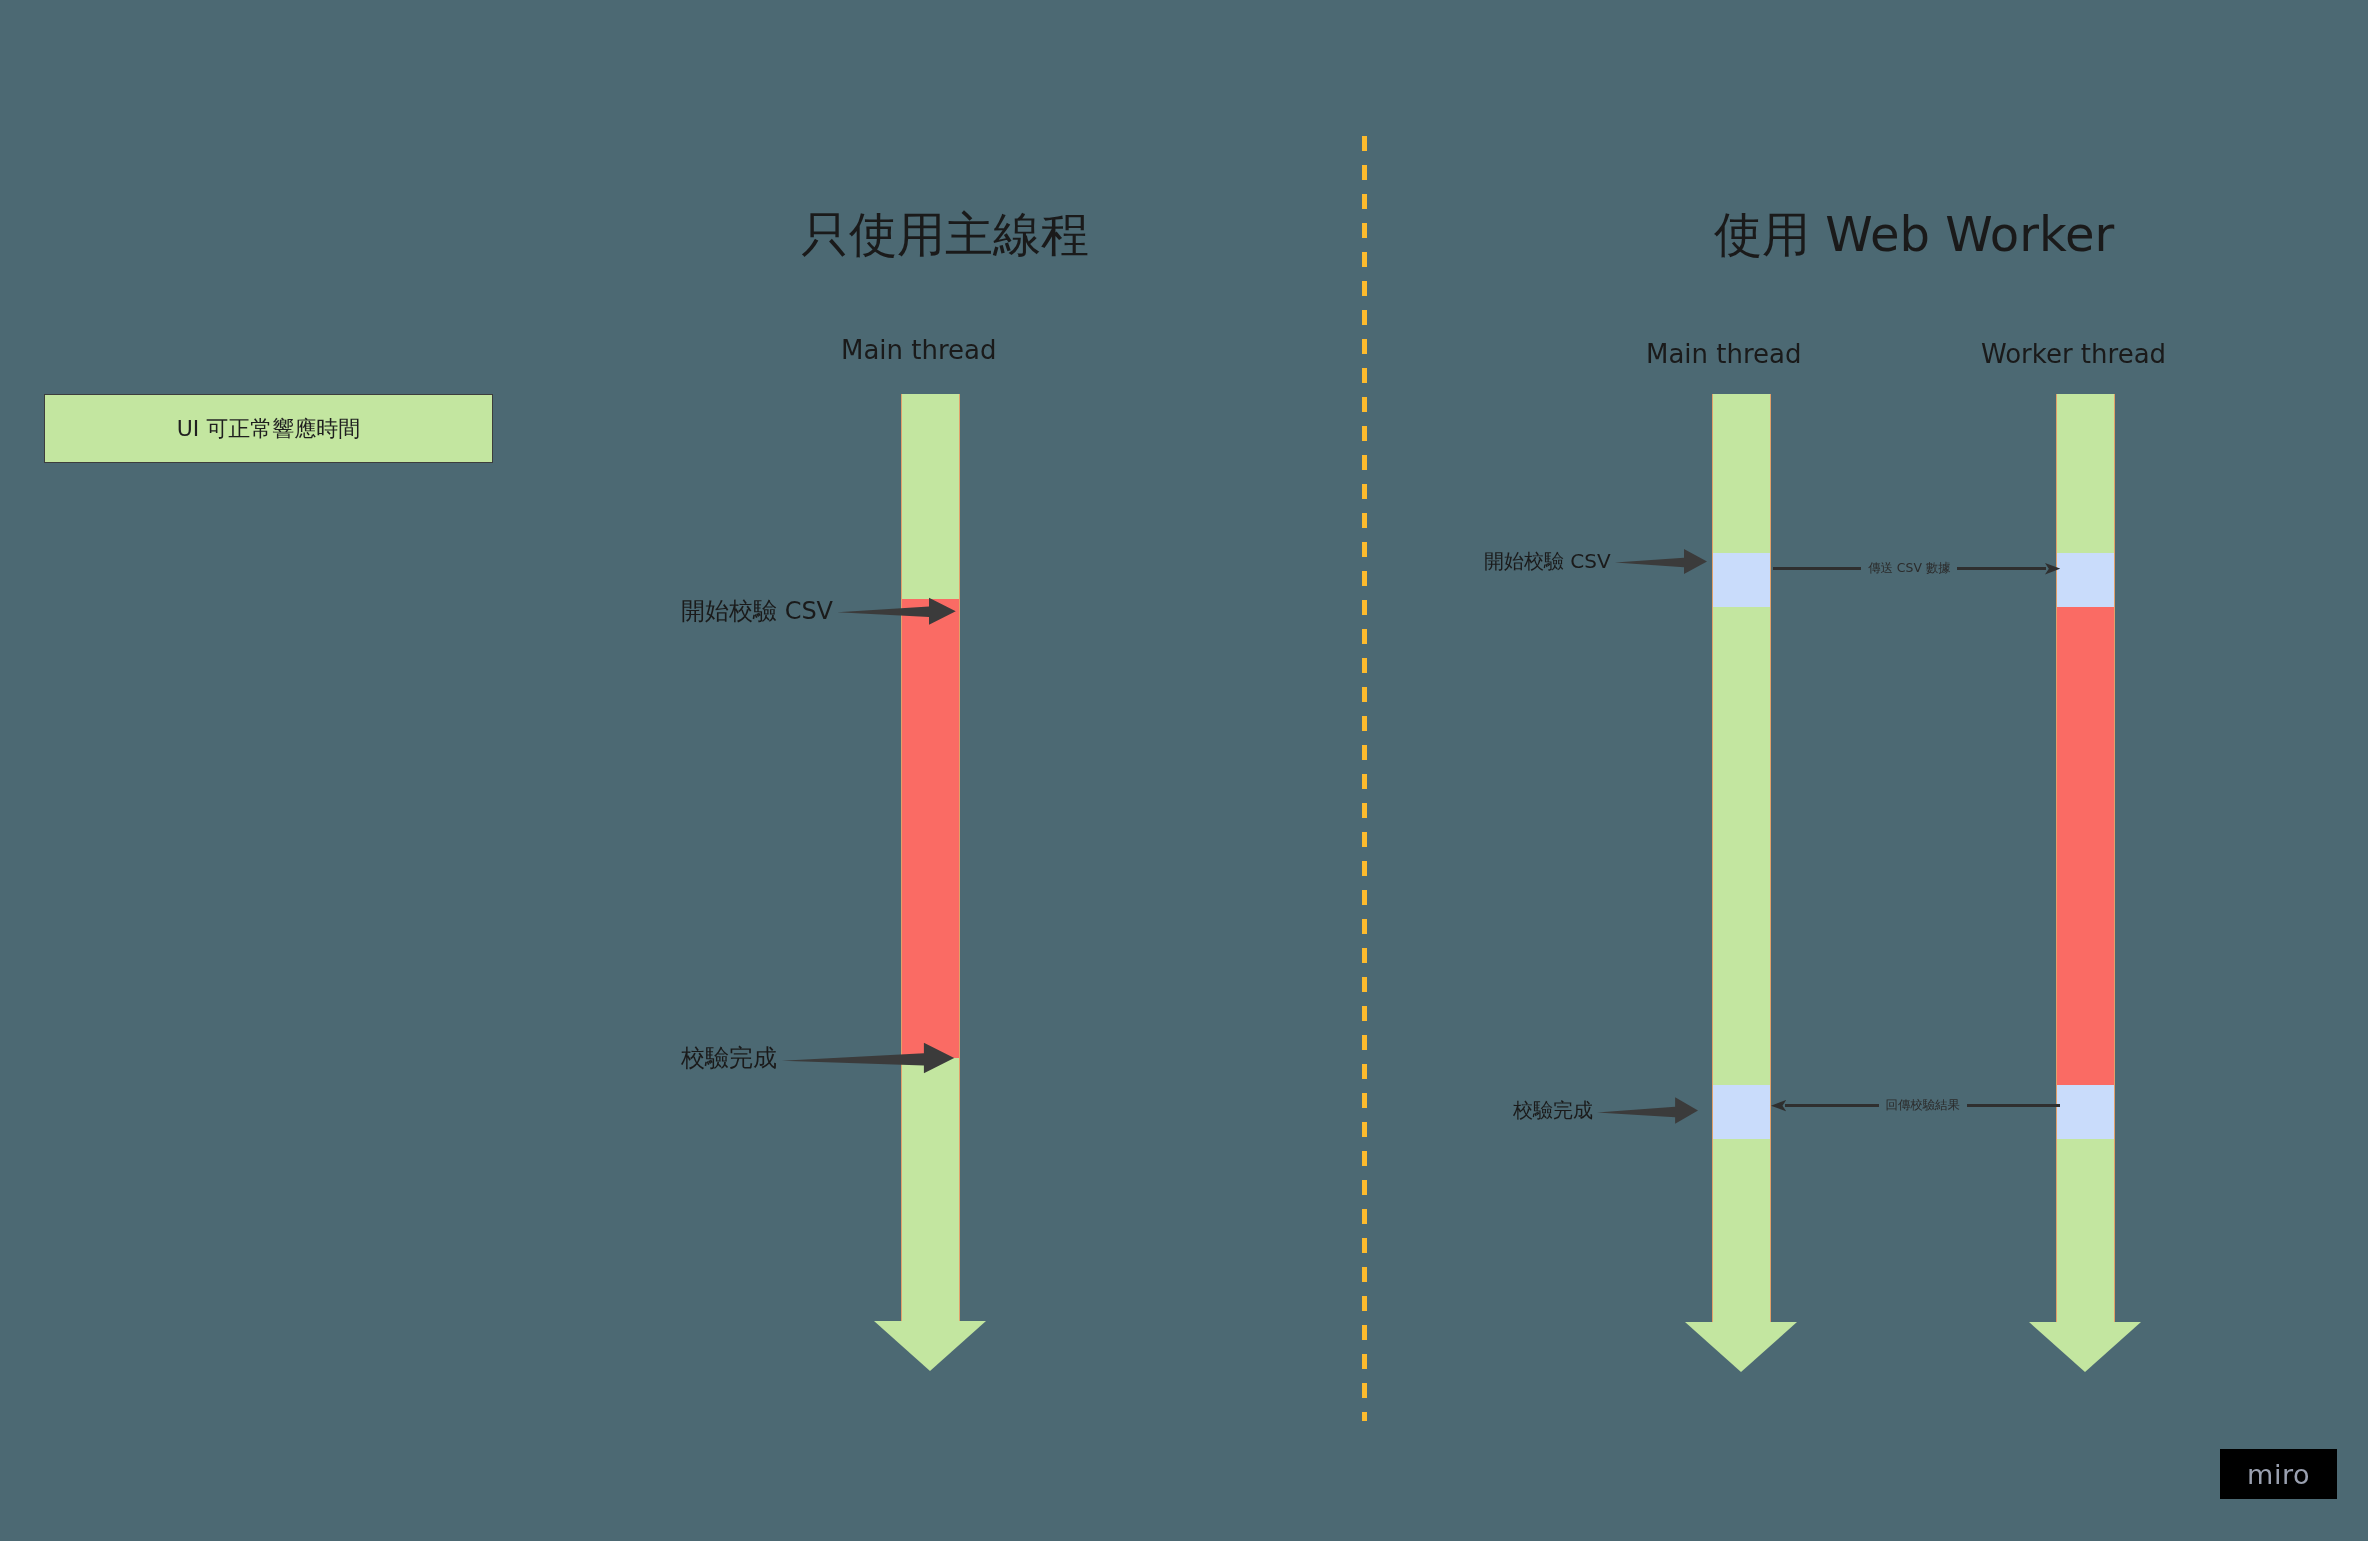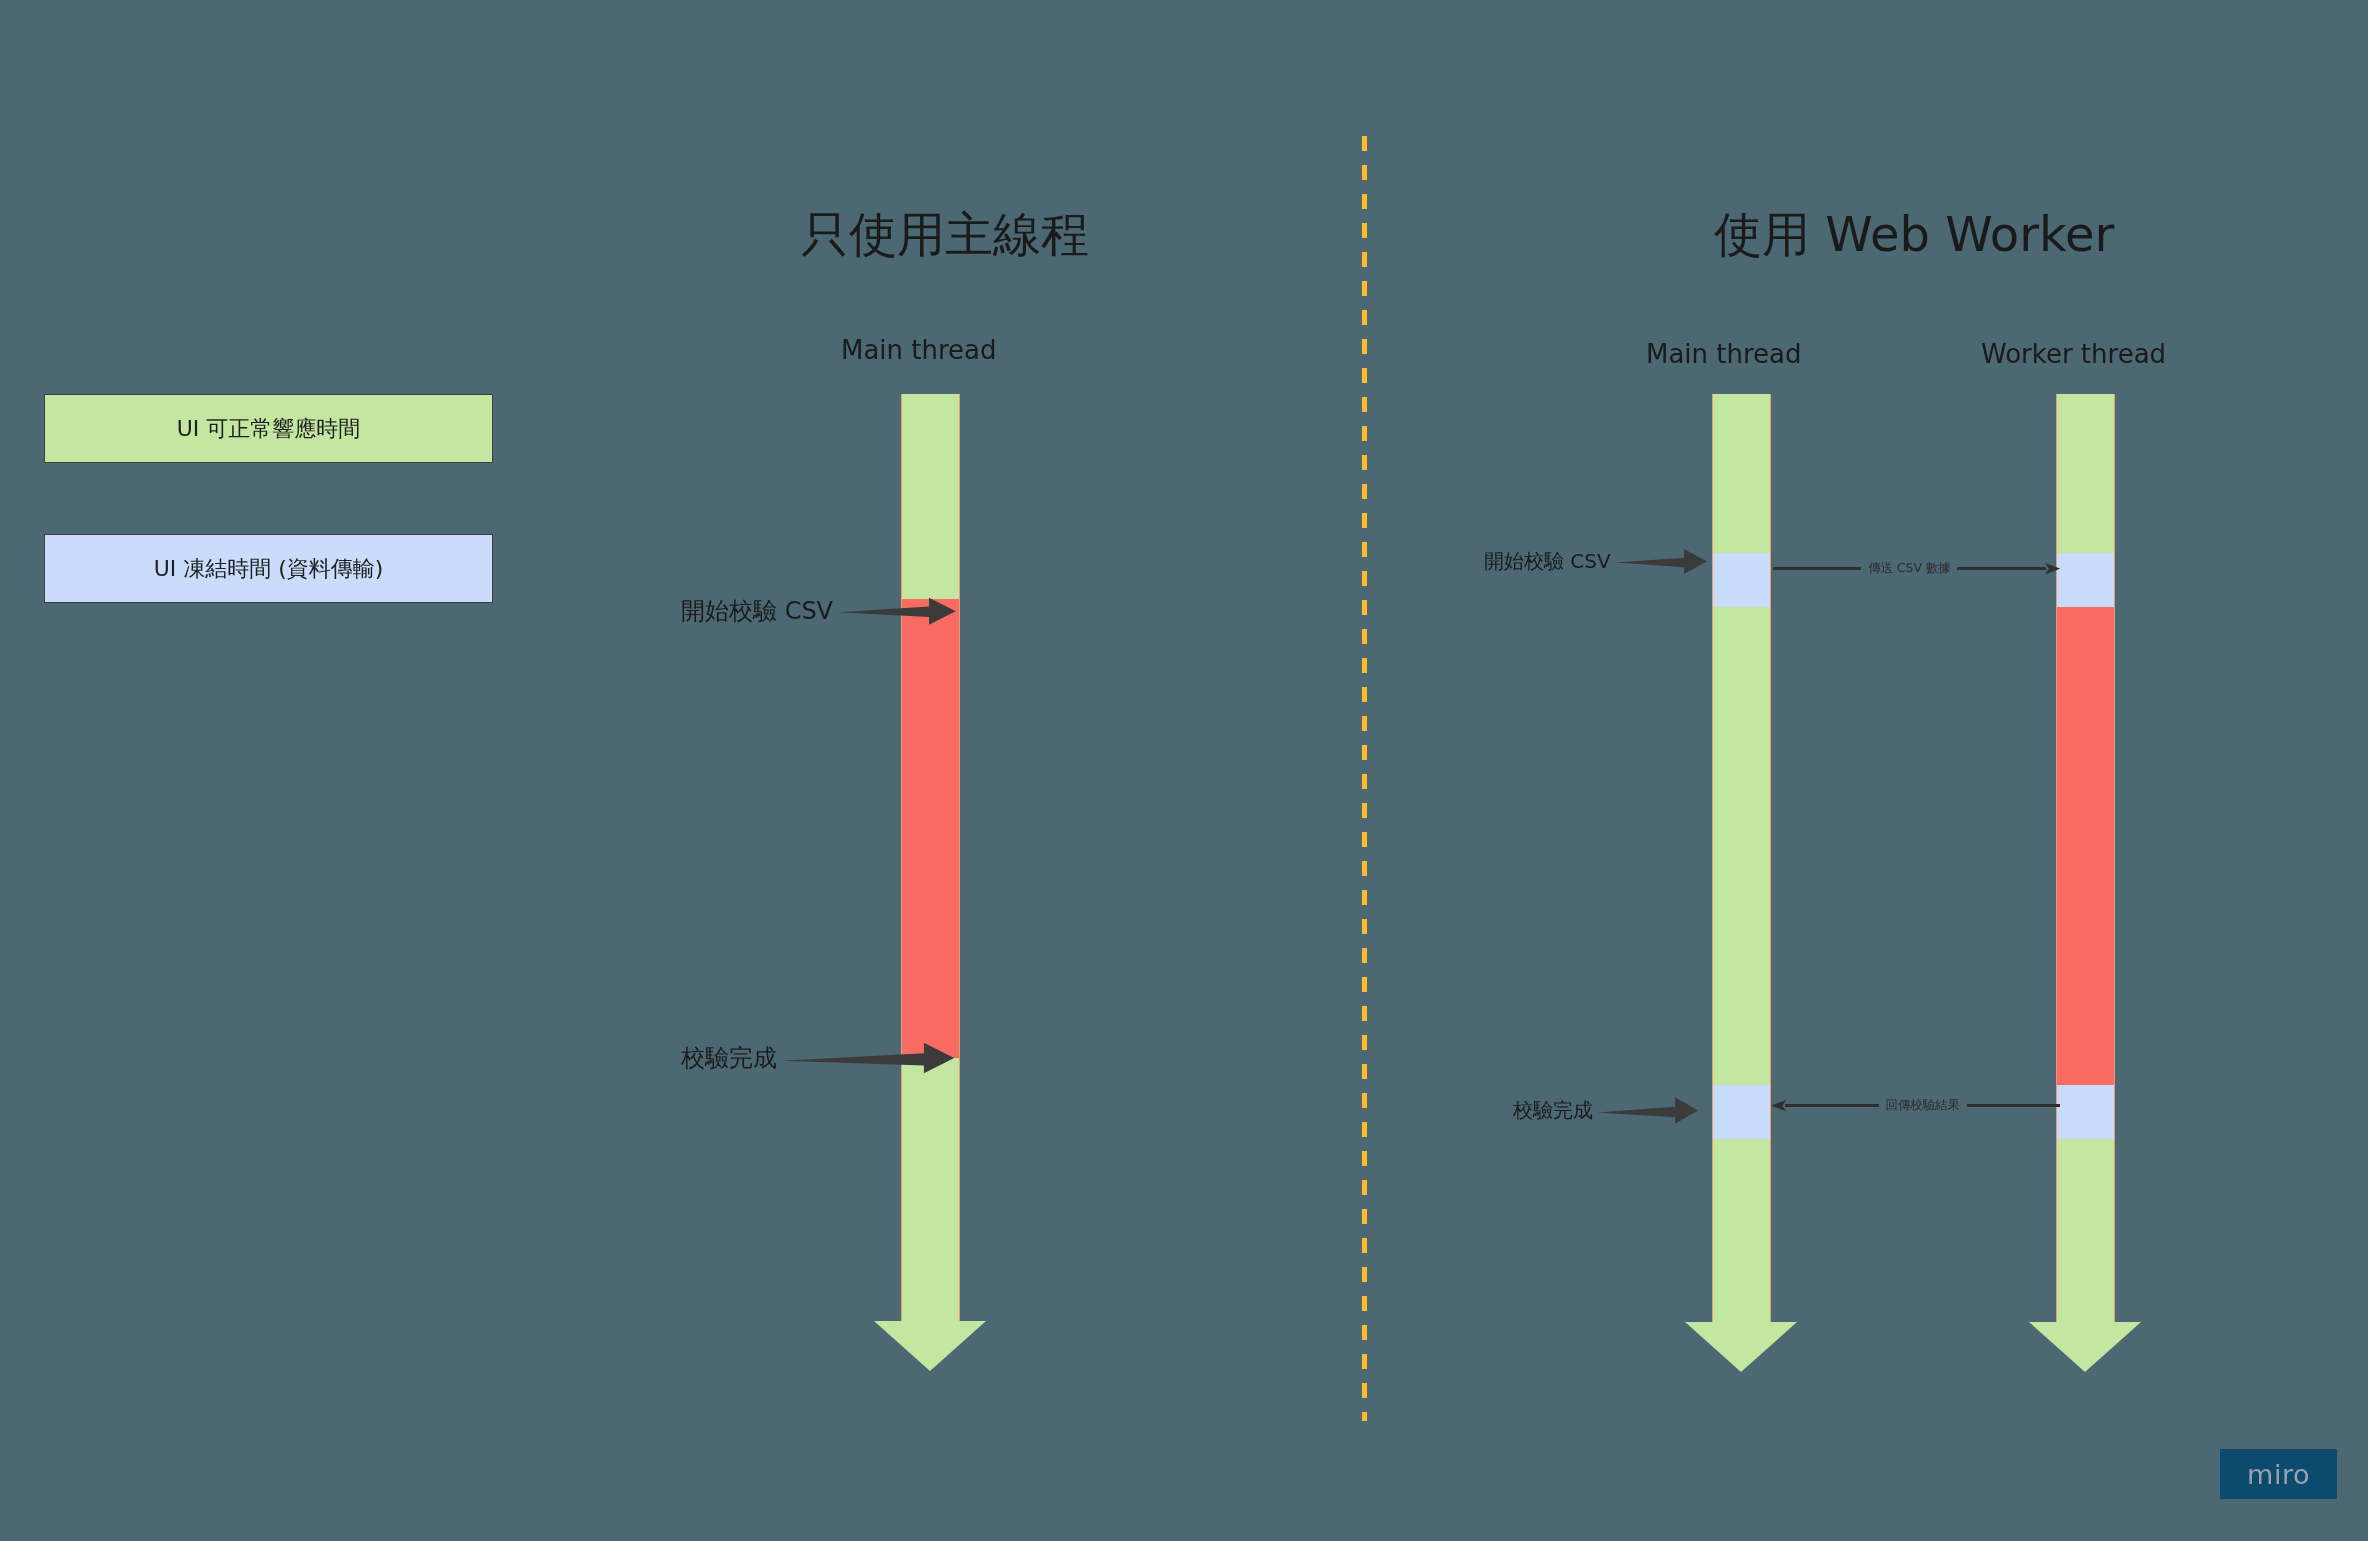--- a/index.html
+++ b/index.html
@@ -85,39 +85,36 @@
     background: #fdd94f; padding: 3.8px 13.4px 7.6px 13.4px;
   }
   .footer-banner .footer-text {
     font-size: 42px; color: #ffffff; font-weight: 400; white-space: nowrap;
     font-family: "DejaVu Sans", "Liberation Sans", sans-serif;
   }
 
   
   .watermark {
     position: absolute; left: 2220px; top: 1449px; width: 117px; height: 50px;
-    background: #0c4a6e; display: flex; align-items: center; justify-content: center;
+    background: #000000; display: flex; align-items: center; justify-content: center;
   }
   .watermark .wm-text {
     color: #9aa0b0; font-size: 27px; letter-spacing: 0.5px;
     font-family: "DejaVu Sans", "Liberation Sans", sans-serif;
   }
 </style>
 </head>
 <body>
 
 <div id="canvas">
 
 
   <div class="legend">
     <div class="legend-box green">
       <span>UI 可正常響應時間</span>
-    </div>
-    <div class="legend-box blue">
-      <span>UI 凍結時間 (資料傳輸)</span>
     </div>
   </div>
 
   <div class="divider"></div>
 
   <div class="section-heading" style="left:801px; top:203px;">只使用主線程</div>
   <div class="thread-label" style="left:841px; top:335px;">Main thread</div>
 
   <div class="timeline" style="left:901px; top:394px;">
     <div class="seg green" style="height:205px;"></div>

